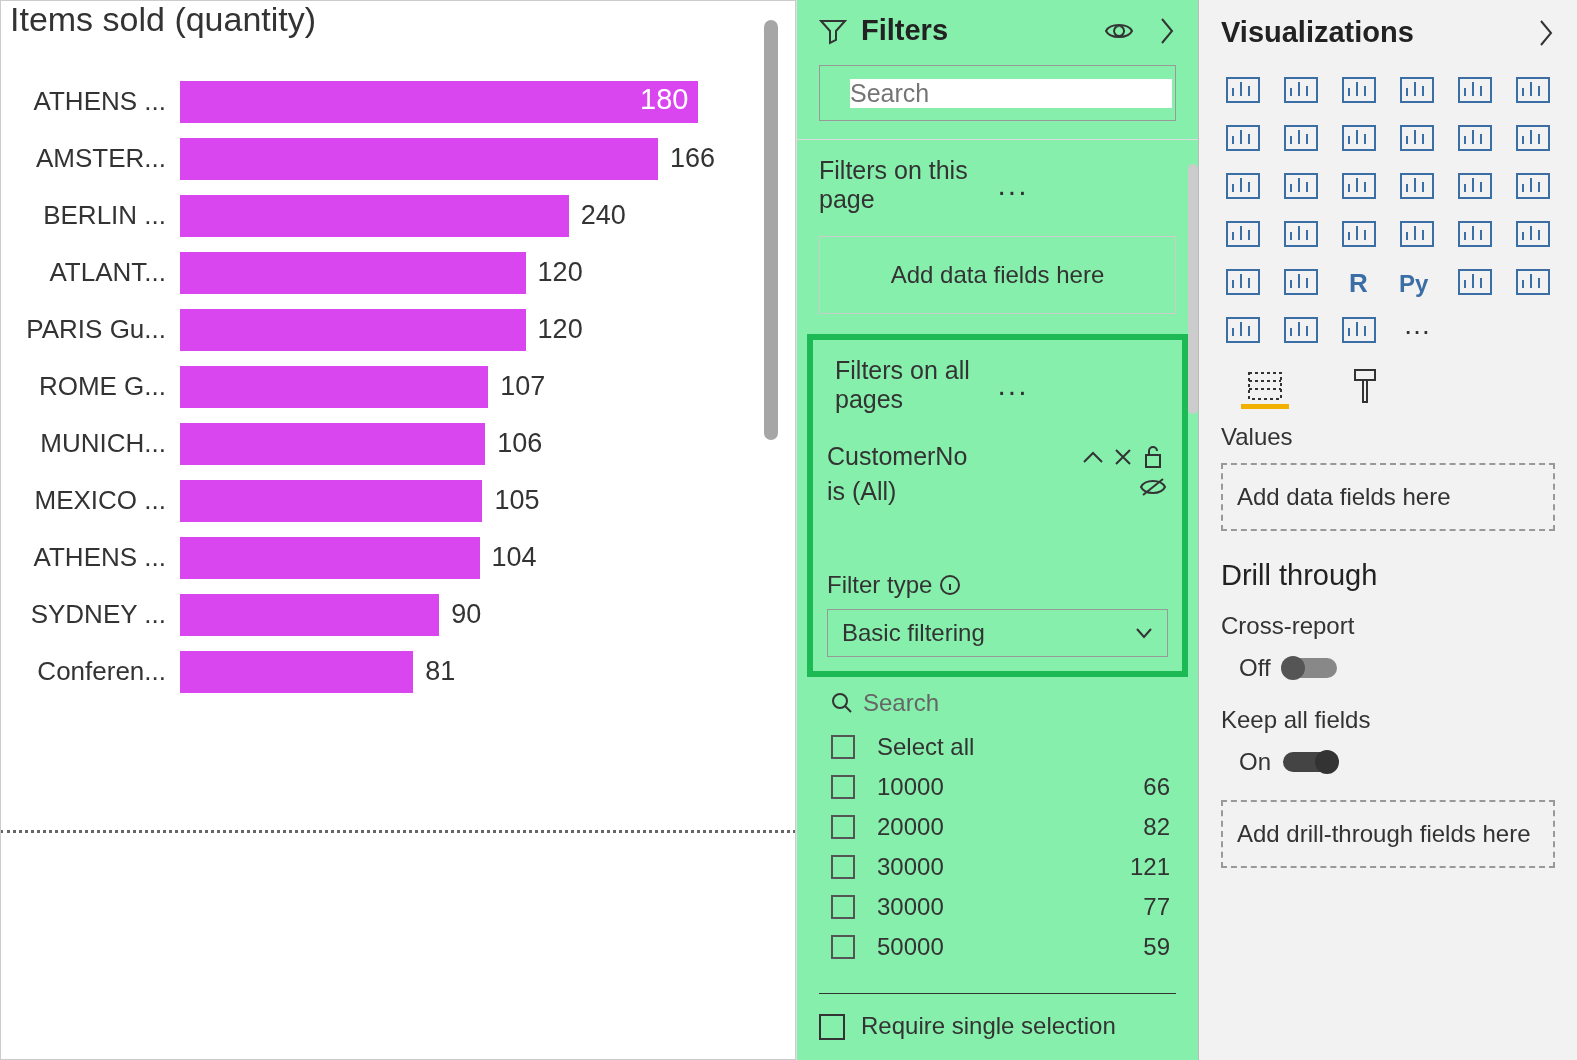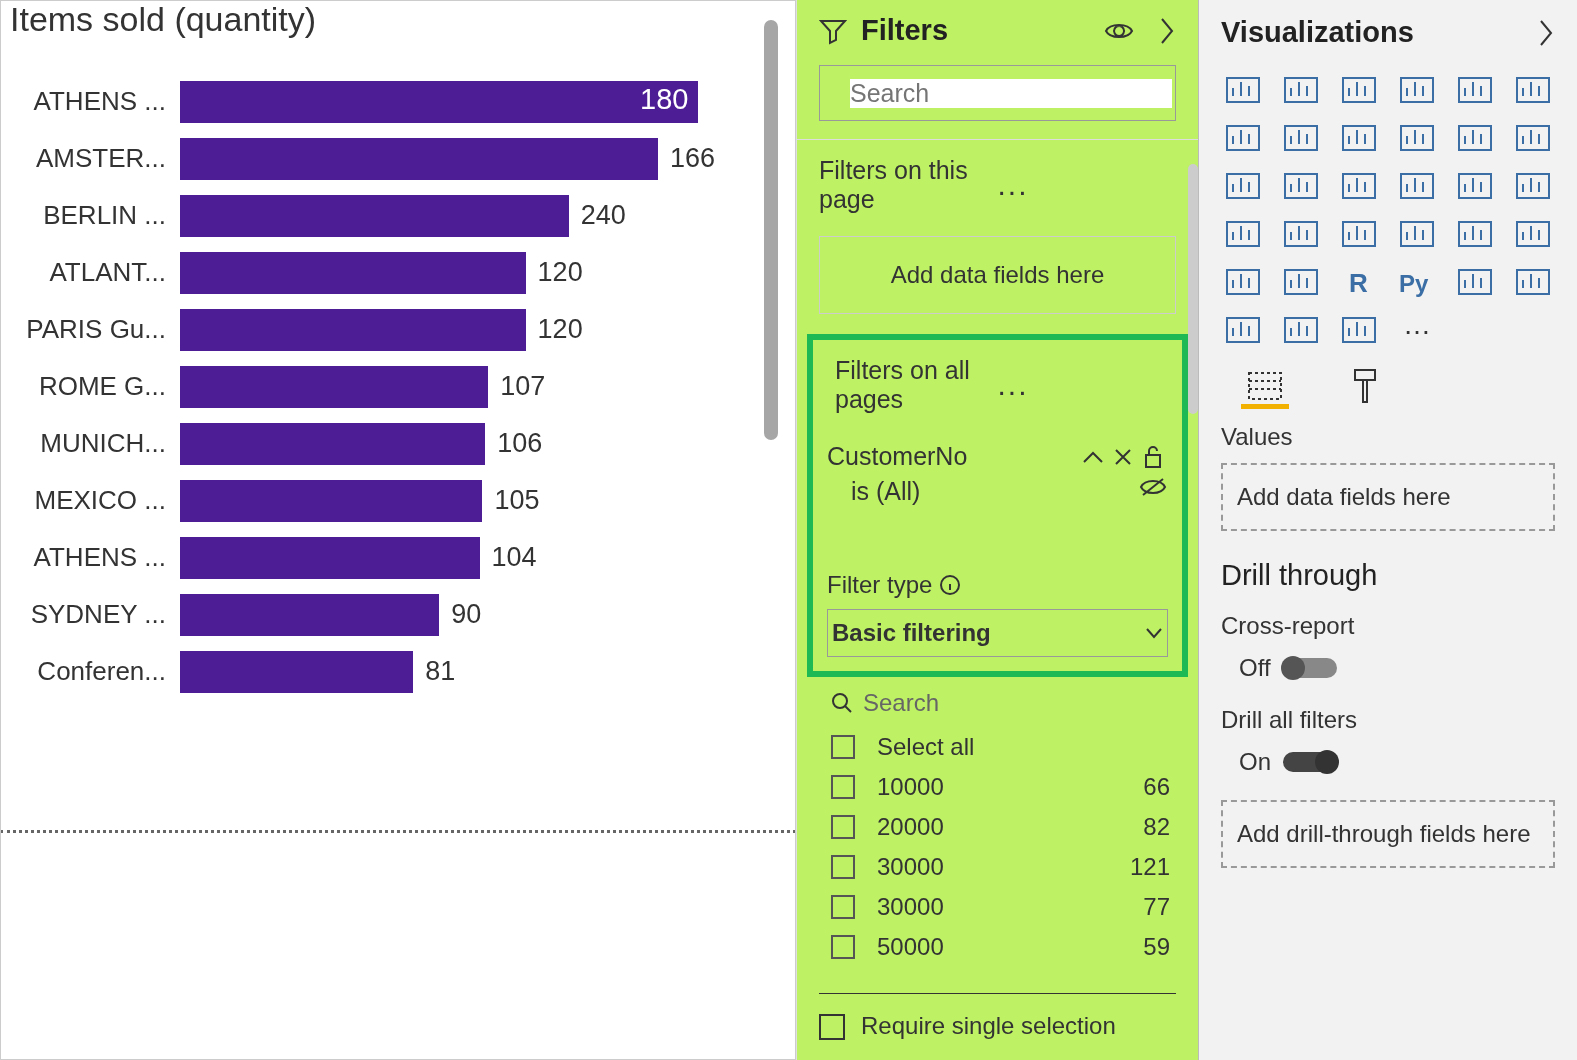--- a/index.html
+++ b/index.html
@@ -7,48 +7,48 @@
 
 
 .chart-pane { width: 816px; height: 1060px; position: relative; border-right: 1px solid #e0e0e0; }
 .chart-title { font-size: 34px; color: #333; font-weight: 400; padding: 0 0 14px 10px; }
 .chart-body { position: relative; padding: 20px 40px 0 0; }
 .chart-scroll-track { position: absolute; right: 18px; top: 20px; width: 14px; height: 680px; background: transparent; }
 .chart-scroll-thumb { width: 14px; height: 420px; background: #a6a6a6; border-radius: 7px; }
 .chart-row { display: flex; align-items: center; height: 57px; }
 .chart-cat { width: 180px; text-align: right; padding-right: 14px; font-size: 26px; color: #333; overflow: hidden; text-overflow: ellipsis; white-space: nowrap; }
 .chart-bar-wrap { flex: 1; display: flex; align-items: center; height: 42px; }
-.chart-bar { height: 42px; background: #4c1d95; position: relative; }
+.chart-bar { height: 42px; background: #d946ef; position: relative; }
 .chart-val { font-size: 27px; color: #333; padding-left: 12px; }
 .chart-val-inside { position: absolute; right: 10px; top: 2px; color: #fff; font-size: 29px; }
 .chart-divider { position: absolute; border-top: 3px dotted #666; left: 0; right: 0; top: 830px; }
 .chart-border { position: absolute; left:0; top:0; right:0; bottom:0; border:1px solid #ccc; pointer-events:none; }
 
 
-.filters-pane { width: 402px; height: 1060px; border-right: 1px solid #bbb; position: relative; background: #bef264; }
+.filters-pane { width: 402px; height: 1060px; border-right: 1px solid #bbb; position: relative; background: #86efac; }
 .filters-head { display: flex; align-items: center; padding: 14px 22px 18px 22px; }
 .filters-head-title { font-size: 29px; font-weight: 600; color: #222; flex: 1; }
 .filters-head svg.eye { margin-right: 24px; }
 .search-box { margin: 0 22px 18px 22px; border: 1px solid #999; height: 56px; display: flex; align-items: center; padding: 0 16px; }
 .search-box input { border: none; outline: none; font-size: 25px; flex: 1; color: #444; }
 .search-box svg { margin-right: 14px; }
 .section-head { display: flex; align-items: center; padding: 16px 22px; font-size: 25px; color: #333; border-top: 1px solid #ddd; }
 .section-head span { flex: 1; }
 .dots { font-size: 30px; letter-spacing: 2px; color: #333; }
 .drop-zone { margin: 6px 22px 20px 22px; border: 1px solid #ccc; height: 78px; display: flex; align-items: center; justify-content: center; font-size: 24px; color: #333; }
 
 .highlight-box { border: 6px solid #1db954; margin: 4px 10px 0 10px; padding: 0 0 14px 0; }
 .filter-card { padding: 12px 14px 0 14px; }
 .filter-card-head { display: flex; align-items: center; }
 .filter-card-head .name { font-size: 25px; color: #333; flex: 1; }
 .icon-btn { width: 30px; display: flex; justify-content: center; cursor: pointer; }
-.filter-card-sub { font-size: 25px; color: #333; padding: 6px 0 18px 0; display: flex; margin-left: 24px; }
+.filter-card-sub { font-size: 25px; color: #333; padding: 6px 0 18px 0; display: flex; }
 .filter-card-sub span:first-child { flex: 1; }
 .filter-type-label { font-size: 24px; color: #333; padding: 6px 0 10px 0; display: flex; align-items: center; gap: 8px; margin-top: 41px; }
-.dropdown { border: 1px solid #999; height: 48px; display: flex; align-items: center; padding: 0 4px; font-size: 24px; color: #333; font-weight: bold; }
+.dropdown { border: 1px solid #999; height: 48px; display: flex; align-items: center; padding: 0 14px; font-size: 24px; color: #333; }
 .dropdown span { flex: 1; }
 
 .inner-search { margin: 12px 22px 10px 22px; display: flex; align-items: center; padding: 0 12px; font-size: 24px; color: #666; }
 .inner-search svg { margin-right: 10px; }
 .check-row { display: flex; align-items: center; padding: 6px 28px 6px 34px; font-size: 24px; color: #333; }
 .check-row .box { width: 24px; height: 24px; border: 2px solid #555; margin-right: 22px; }
 .check-row .lbl { flex: 1; }
 .require-row { border-top: 1px solid #333; margin: 26px 22px 0 22px; padding: 18px 0 0 0; display: flex; align-items: flex-end; font-size: 24px; color: #333; }
 .require-row .box { width: 26px; height: 26px; border: 2px solid #333; margin-right: 16px; }
 
@@ -523,21 +523,21 @@
   <div class="viz-h2">Drill through</div>
 
   <div class="viz-sublabel">Cross-report</div>
   <div class="toggle-row">
     <span>Off</span>
     <span class="toggle off">
         <span class="knob"></span>
       </span>
   </div>
 
-  <div class="viz-sublabel">Drill all filters</div>
+  <div class="viz-sublabel">Keep all fields</div>
   <div class="toggle-row">
     <span>On</span>
     <span class="toggle on">
         <span class="knob"></span>
       </span>
   </div>
 
   <div class="viz-drop">Add drill-through fields here</div>
 </div>
 

